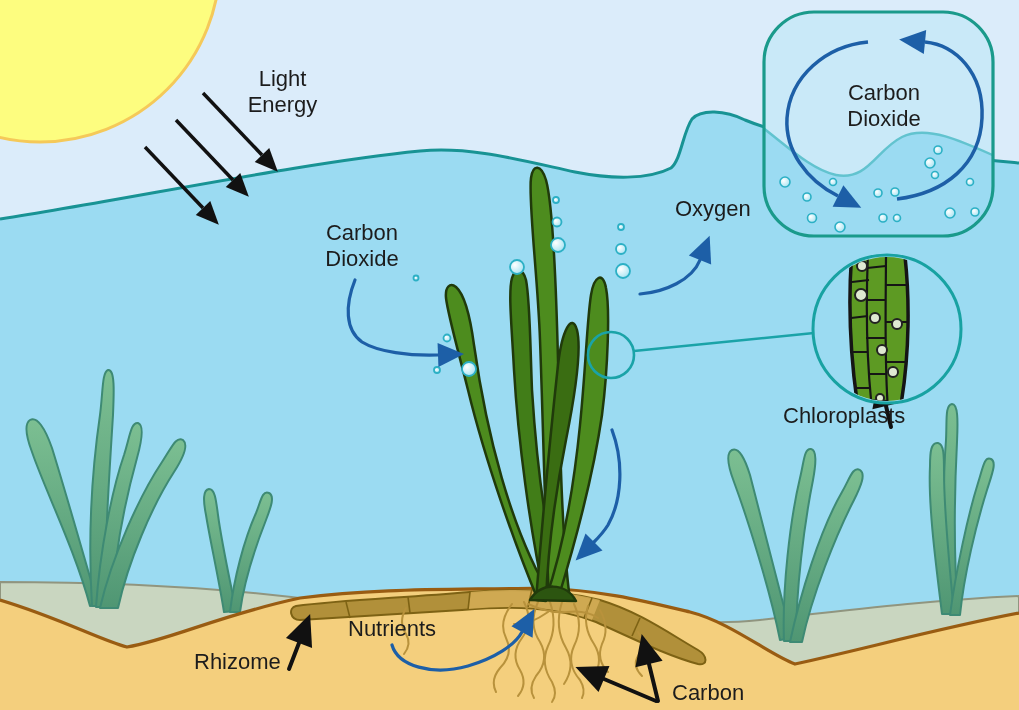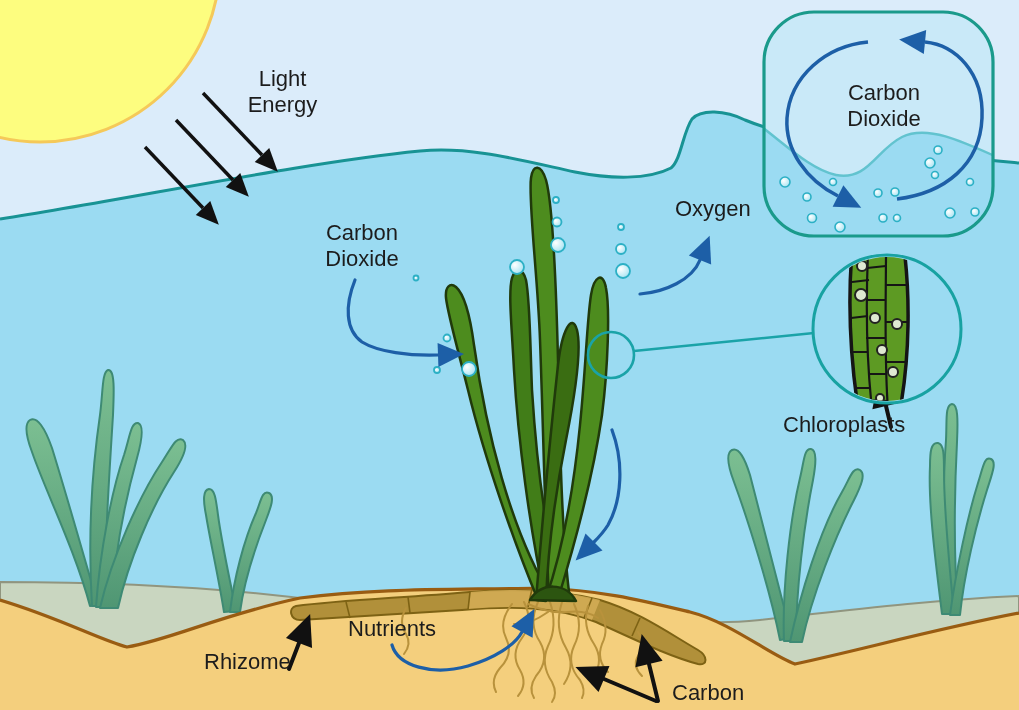--- a/index.html
+++ b/index.html
@@ -232,17 +232,17 @@
   </g>
 </svg>
 
 <div class="lbl center" style="left:225px;top:66px;width:115px;">Light
 Energy</div>
 <div class="lbl center" style="left:302px;top:220px;width:120px;">Carbon
 Dioxide</div>
 <div class="lbl" style="left:675px;top:196px;text-align:right;">Oxygen</div>
 <div class="lbl center" style="left:828px;top:80px;width:112px;">Carbon
 Dioxide</div>
-<div class="lbl" style="left:783px;top:412px;">Chloroplasts</div>
-<div class="lbl" style="left:194px;top:649px;margin-left:10px;">Rhizome</div>
+<div class="lbl" style="left:783px;top:403px;">Chloroplasts</div>
+<div class="lbl" style="left:194px;top:649px;">Rhizome</div>
 <div class="lbl" style="left:348px;top:616px;text-align:center;">Nutrients</div>
 <div class="lbl" style="left:672px;top:680px;">Carbon</div>
 </div>
 
 </body></html>

